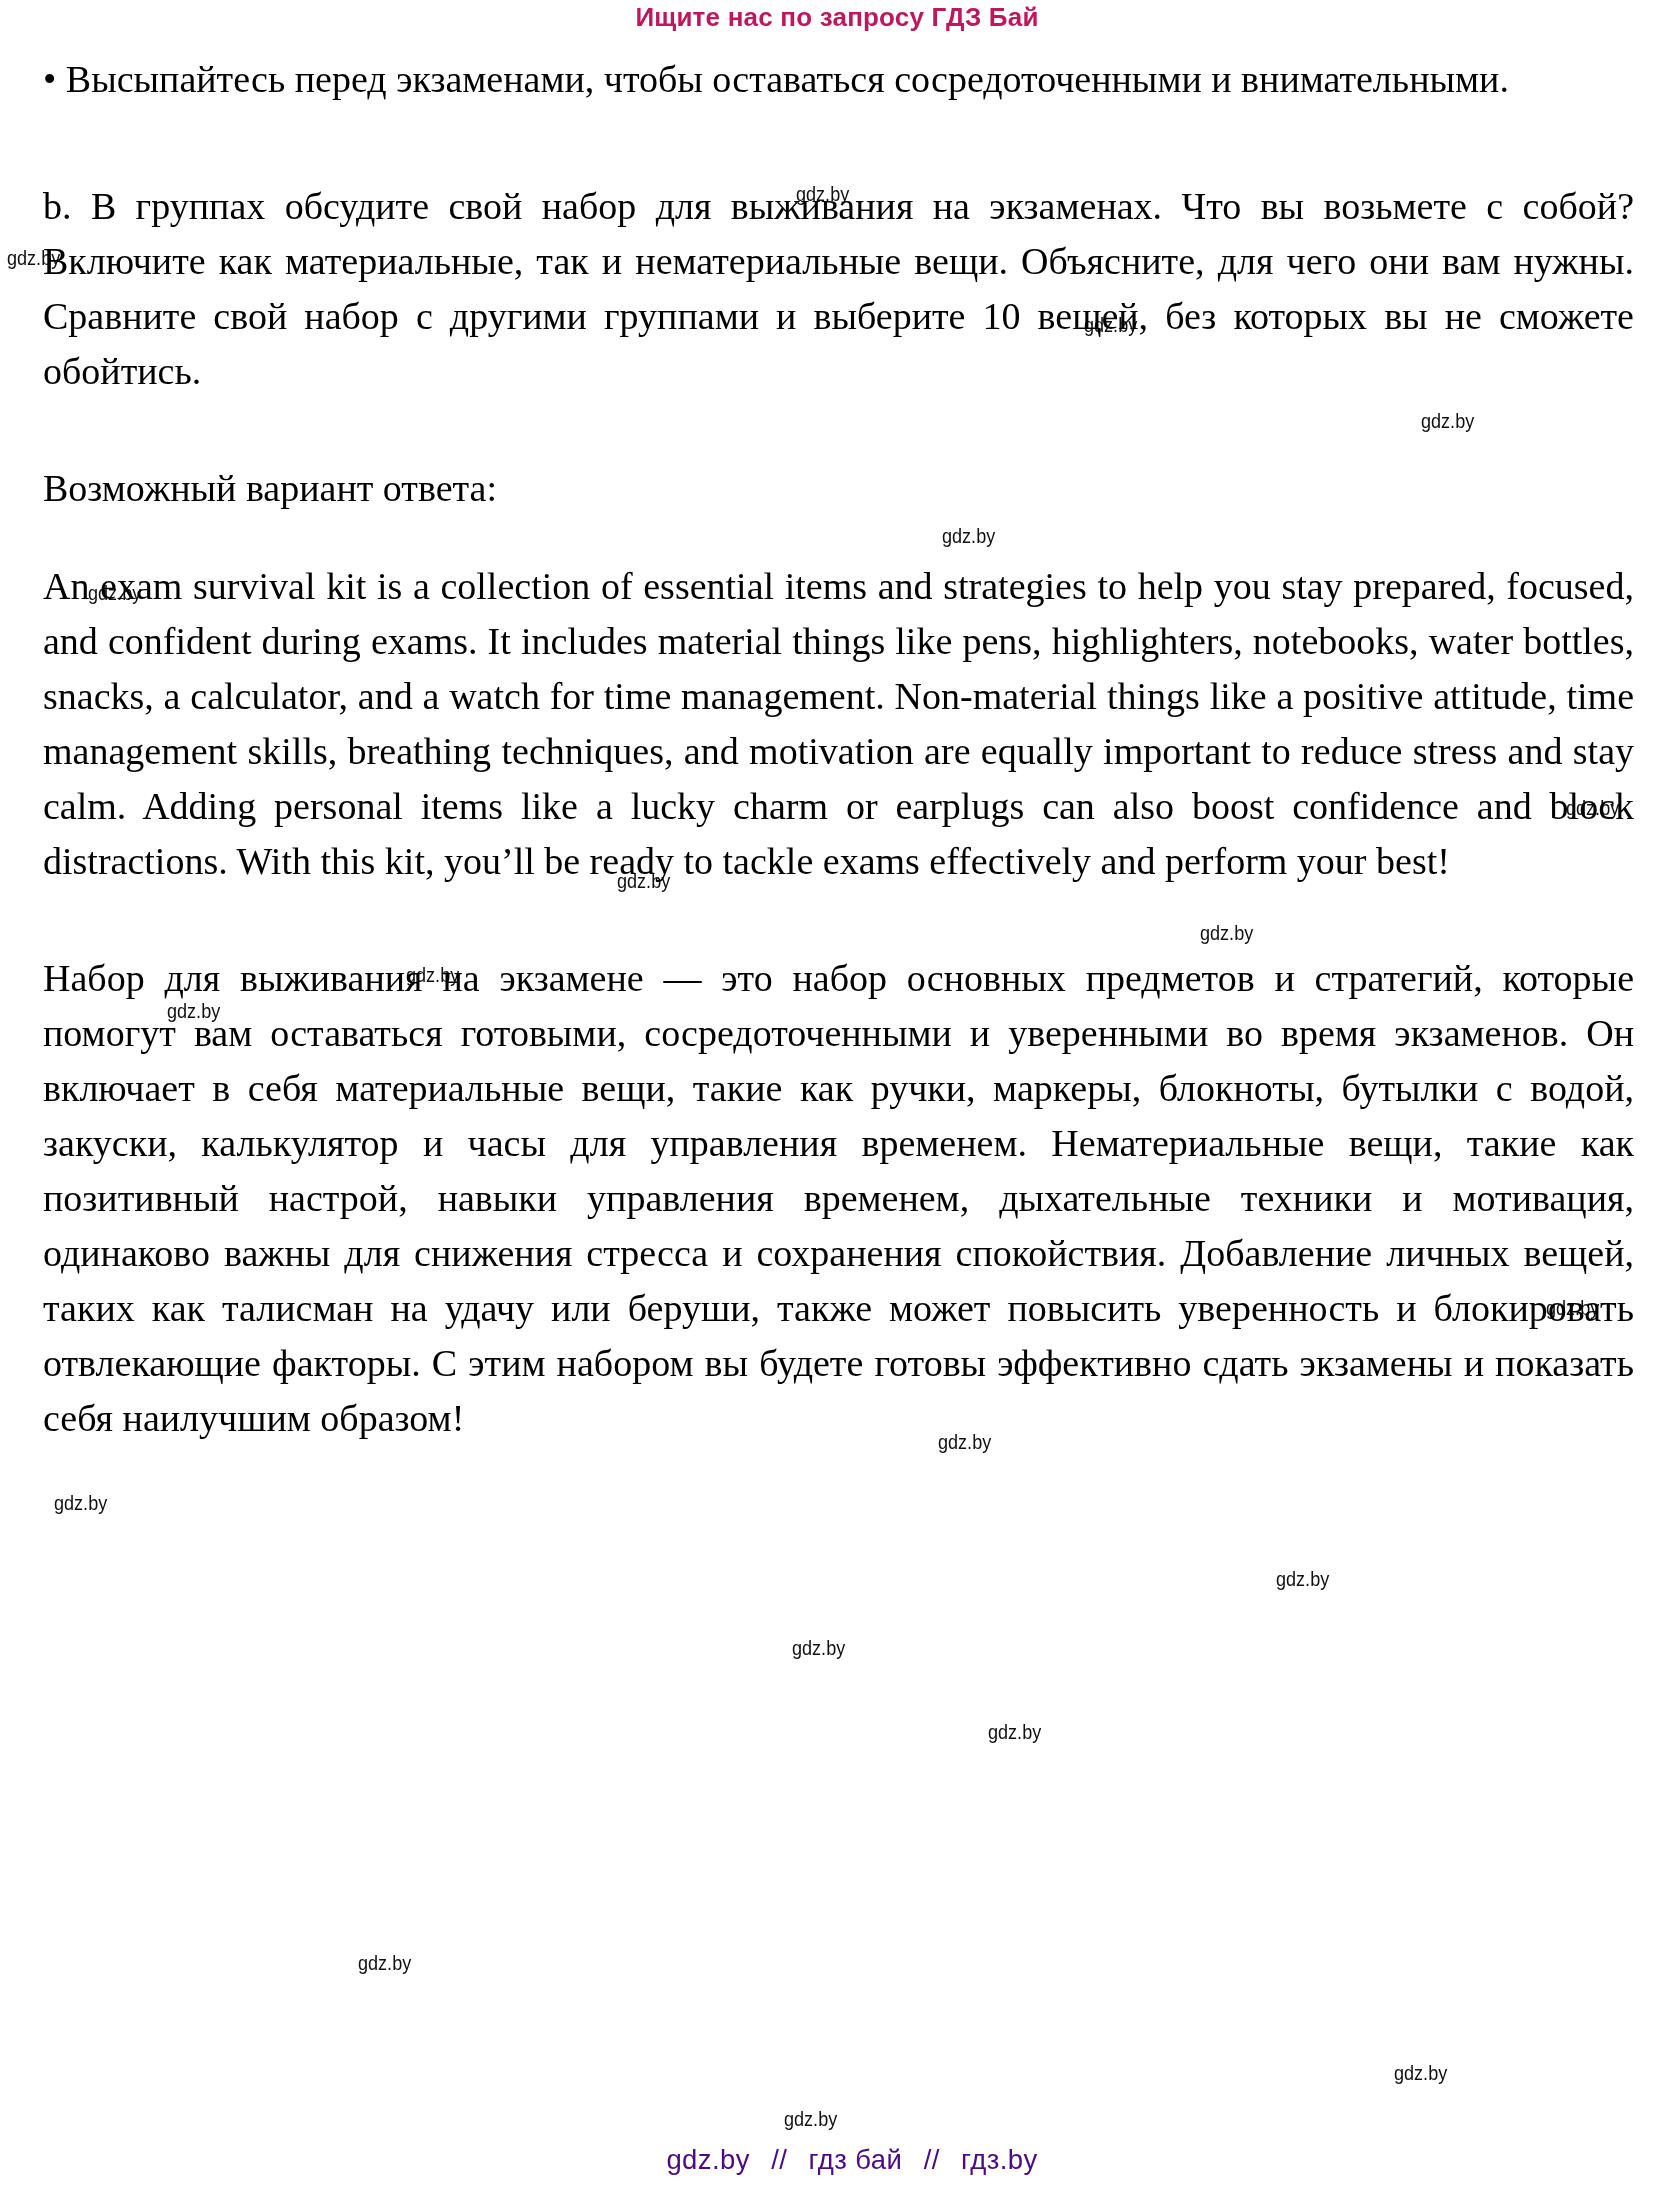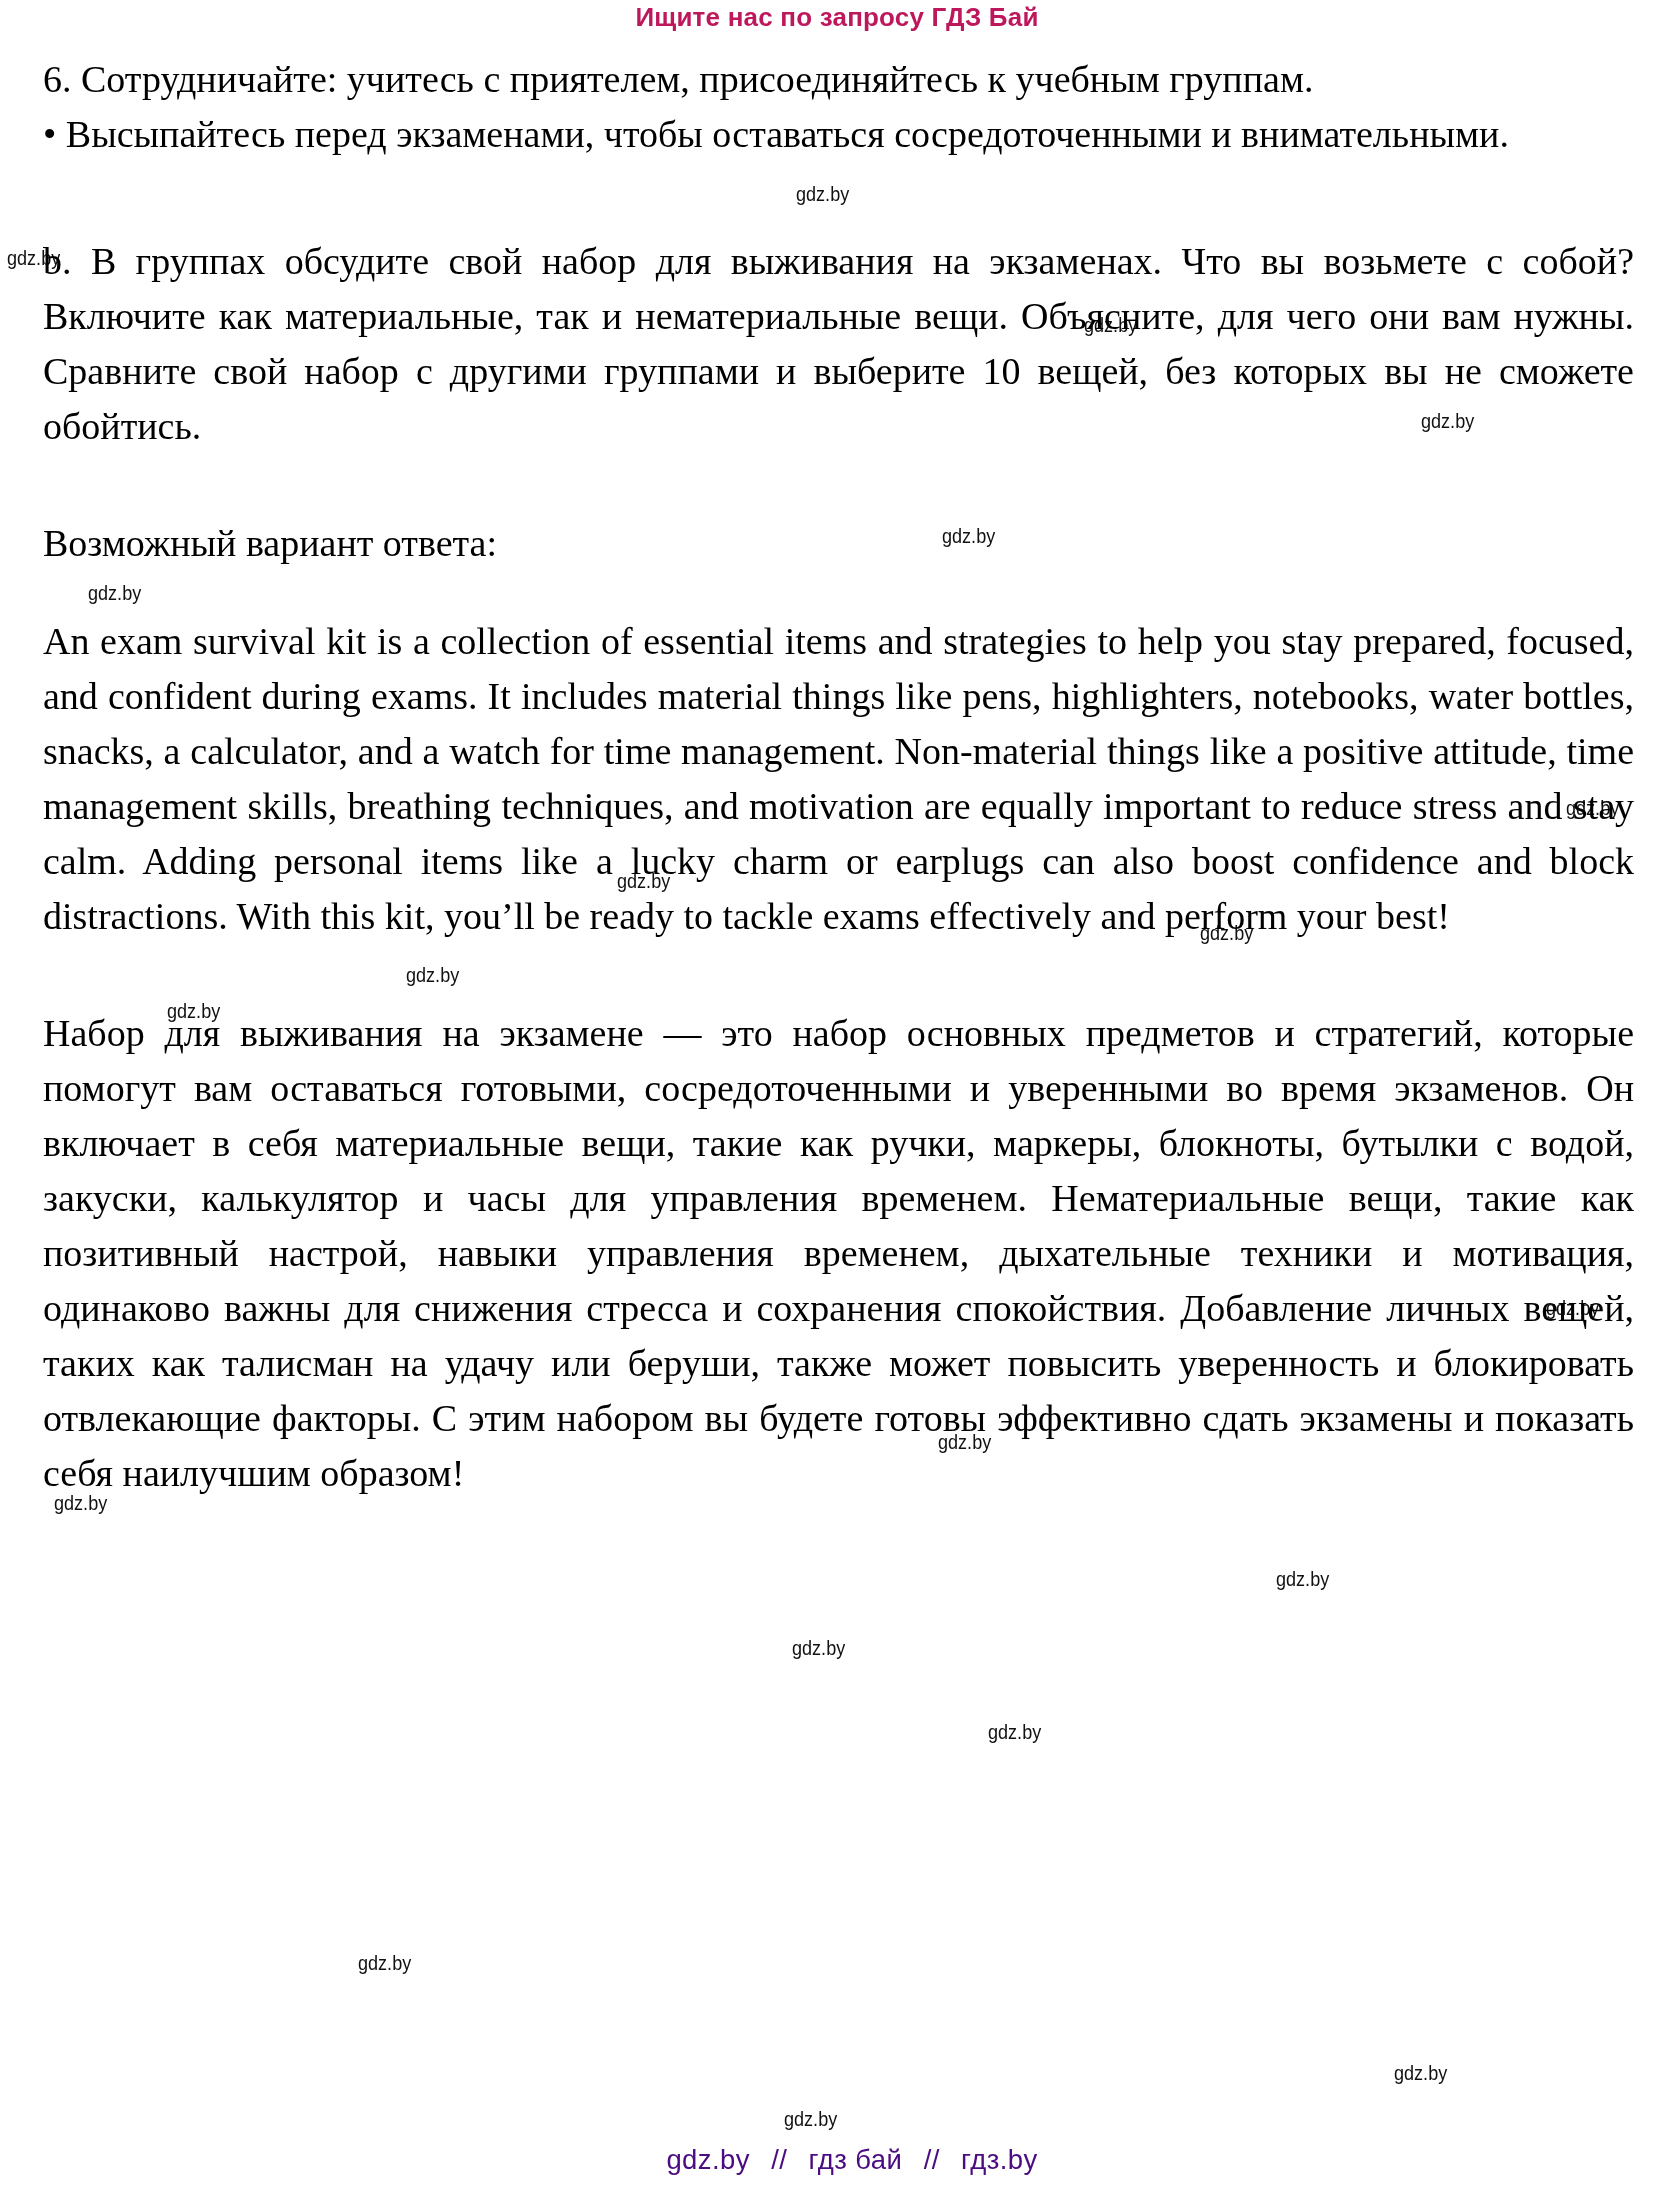--- a/index.html
+++ b/index.html
@@ -96,21 +96,20 @@
 </style>
 </head>
 <body>
 
 <div class="page">
 
   <div class="site-header" style="color: #be185d;">Ищите нас по запросу ГДЗ Бай</div>
 
   <div class="content">
 
-    <p class="txt last-line-left">6. Сотрудничайте: учитесь с приятелем, присоединяйтесь к учебным группам.</p>
 
 
 
 
     <p class="txt last-line-left">• Высыпайтесь перед экзаменами, чтобы оставаться сосредоточенными и внимательными.</p>
 
     <div class="gap-xl"></div>
 
     <p class="txt last-line-left">b. В группах обсудите свой набор для выживания на экзаменах. Что вы возьмете с собой? Включите как материальные, так и нематериальные вещи. Объясните, для чего они вам нужны. Сравните свой набор с другими группами и выберите 10 вещей, без которых вы не сможете обойтись.</p>
 

